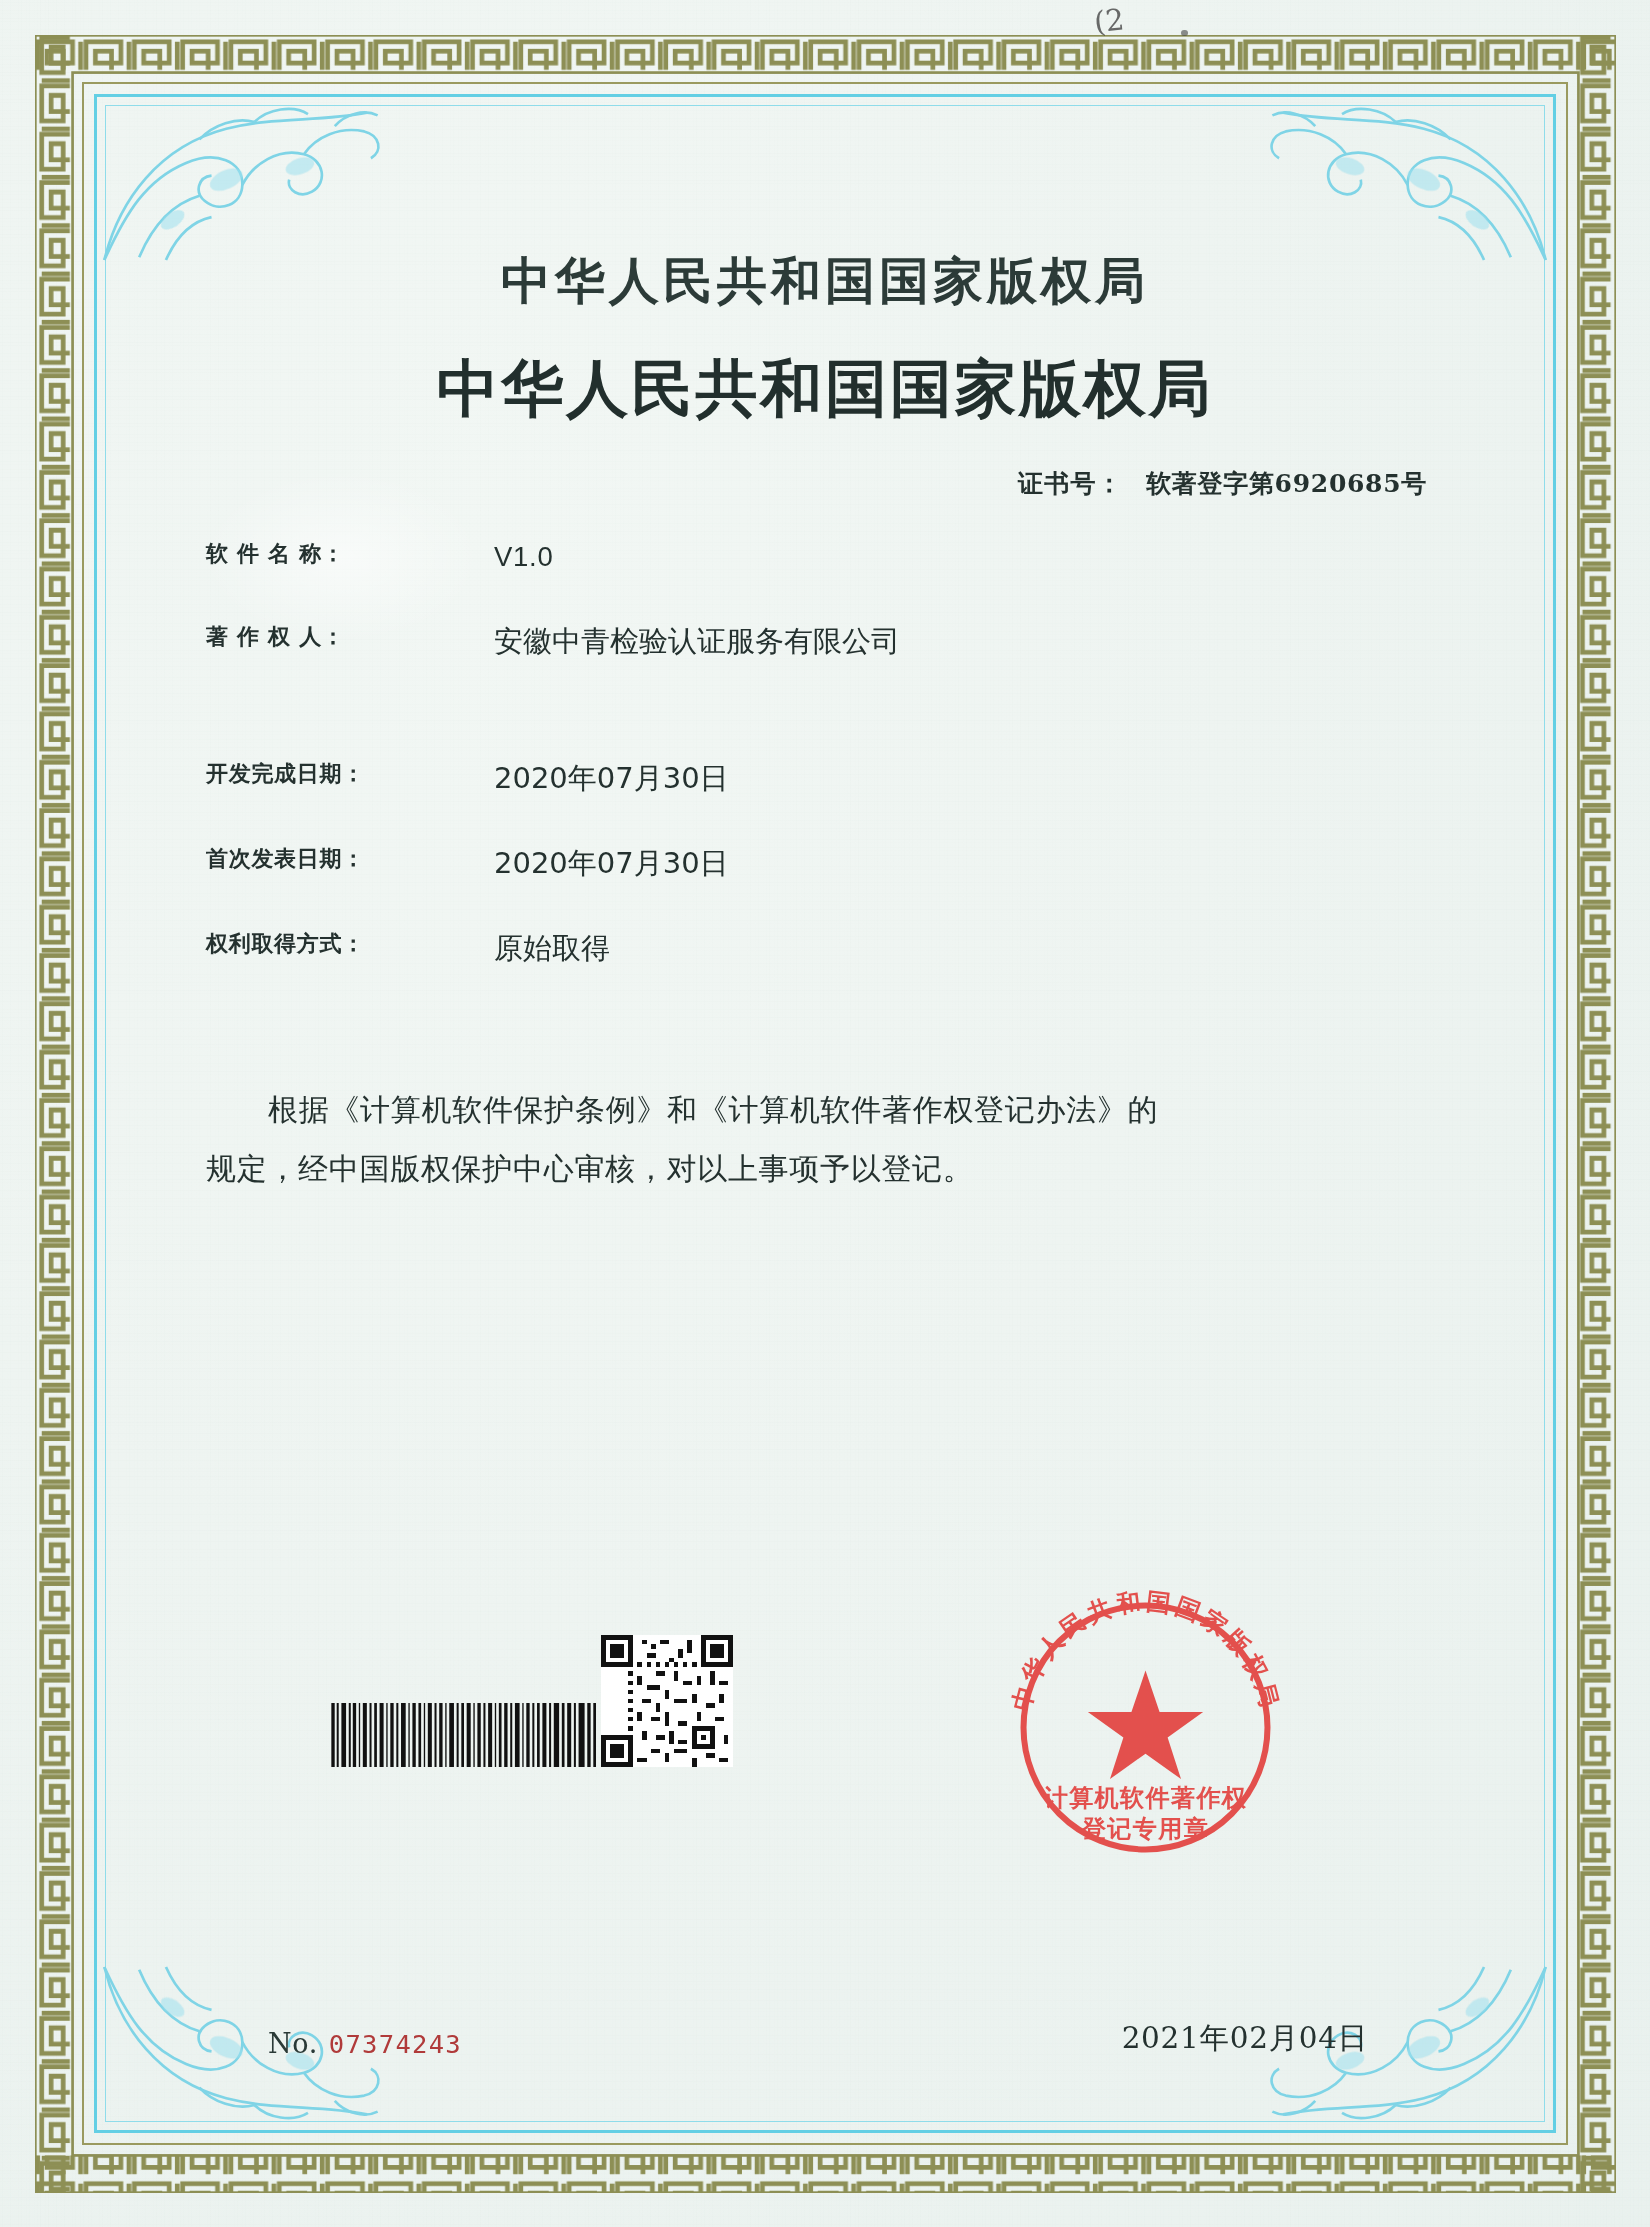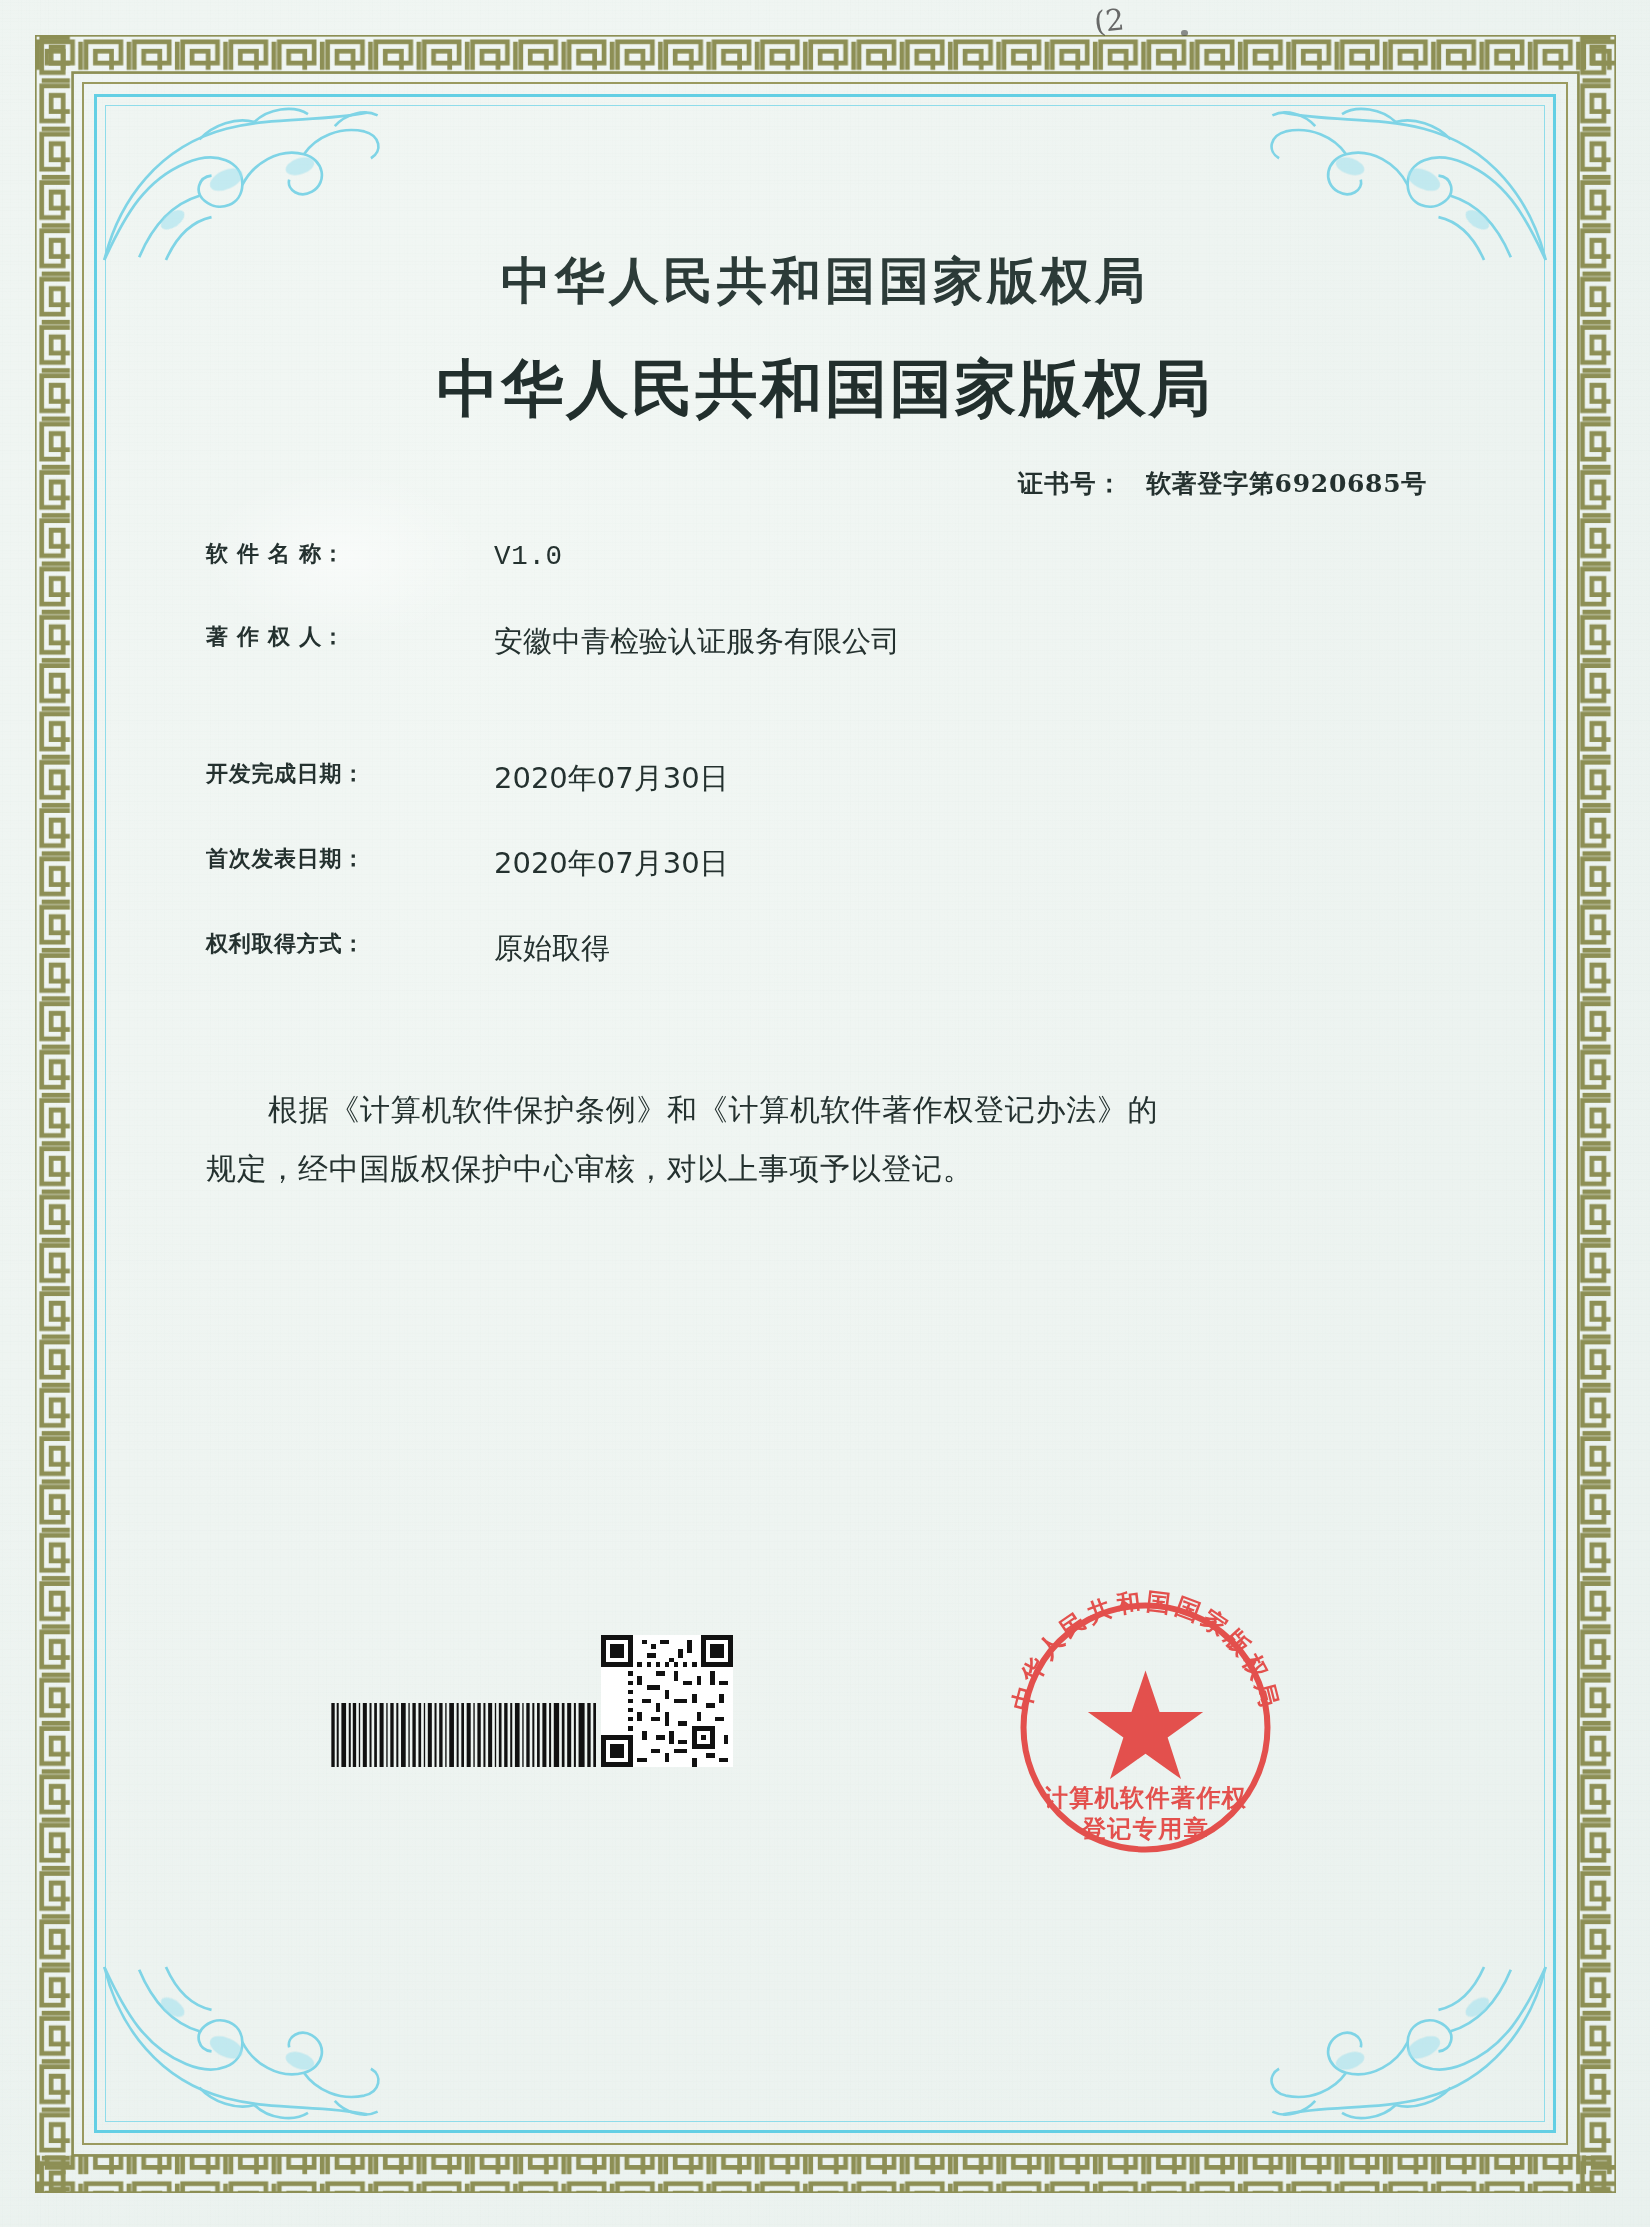--- a/index.html
+++ b/index.html
@@ -135,21 +135,21 @@
     white-space: nowrap;
   }
   .field-value {
     font-family: "DejaVu Sans", "Liberation Sans", sans-serif;
     font-size: 29px;
     color: #24312f;
     line-height: 1.32;
     letter-spacing: 0px;
   }
   .field-value.mono {
-    font-family: Liberation Mono, monospace;
+    font-family: Liberation Sans, sans-serif;
     font-size: 27.5px;
     letter-spacing: 0.7px;
     text-align: right;
   }
   .gap-block { height: 75px; }
   .gap-small { height: 24px; }
 
   .statement {
     margin-top: 43px;
     padding-left: 85px;
@@ -577,15 +577,21 @@
     <polygon points="235,150 256,212 321,212 268,250 288,312 235,274 182,312 202,250 149,212 214,212" fill="#e2433f"></polygon>
 
     <text font-family="DejaVu Serif, Liberation Serif, serif" font-size="36" font-weight="700" fill="#e2433f" letter-spacing="6">
       <textPath href="#sealArc" startOffset="50%" text-anchor="middle">中华人民共和国国家版权局</textPath>
     </text>
 
     <text x="235" y="352" text-anchor="middle" font-family="DejaVu Serif, Liberation Serif, serif" font-size="36" font-weight="700" fill="#e2433f" letter-spacing="2">计算机软件著作权</text>
     <text x="235" y="398" text-anchor="middle" font-family="DejaVu Serif, Liberation Serif, serif" font-size="36" font-weight="700" fill="#e2433f" letter-spacing="2">登记专用章</text>
   </svg>
 
+  <div class="footer">
+    <div class="footer-no">
+      <span>No.</span><span class="num">07374243</span>
+    </div>
+    <div class="footer-date">2021年02月04日</div>
+  </div>
 
 </div>
 
 
 </body></html>

